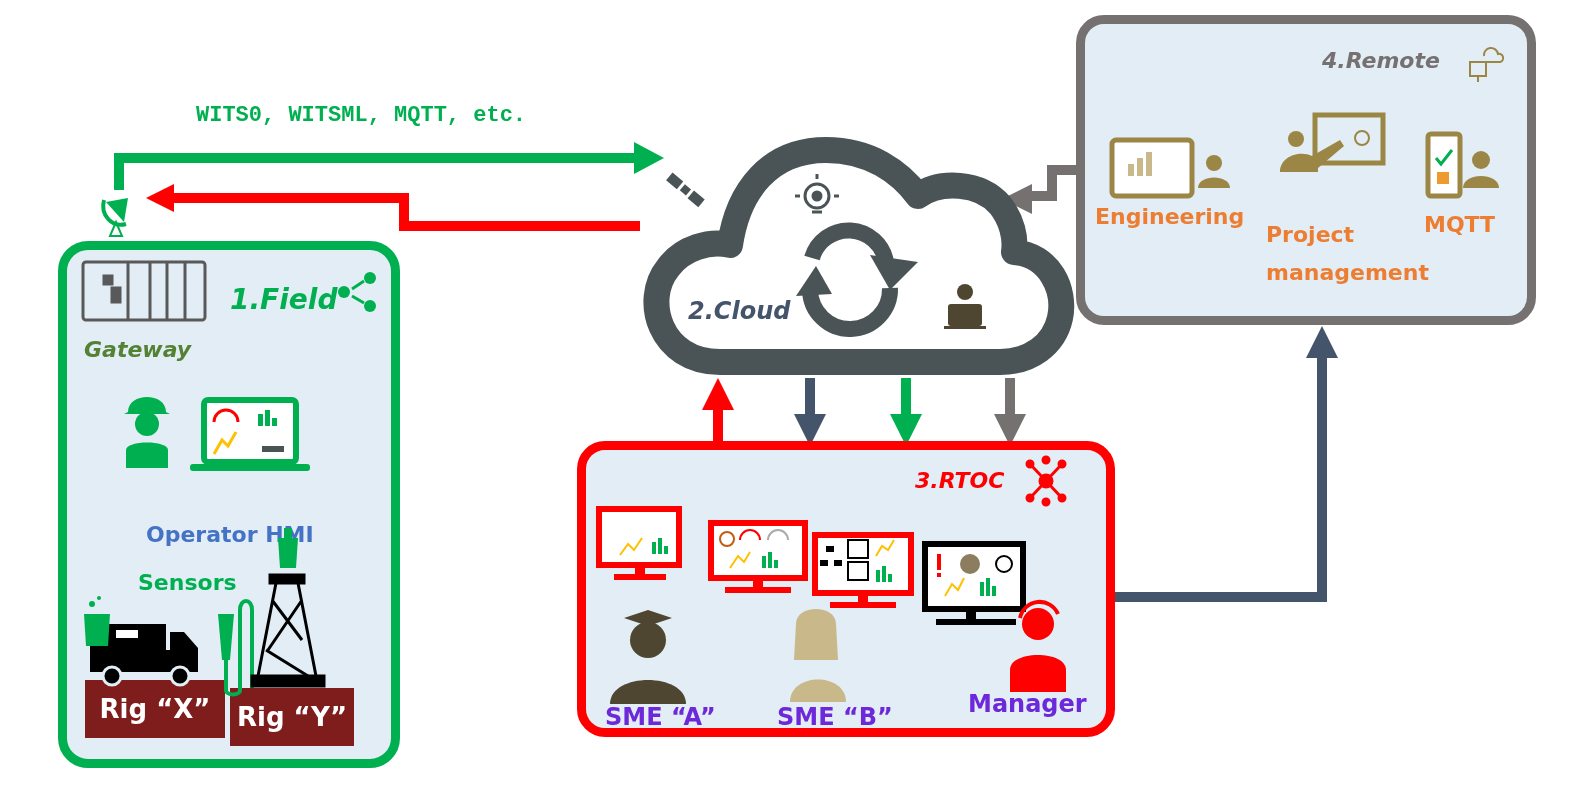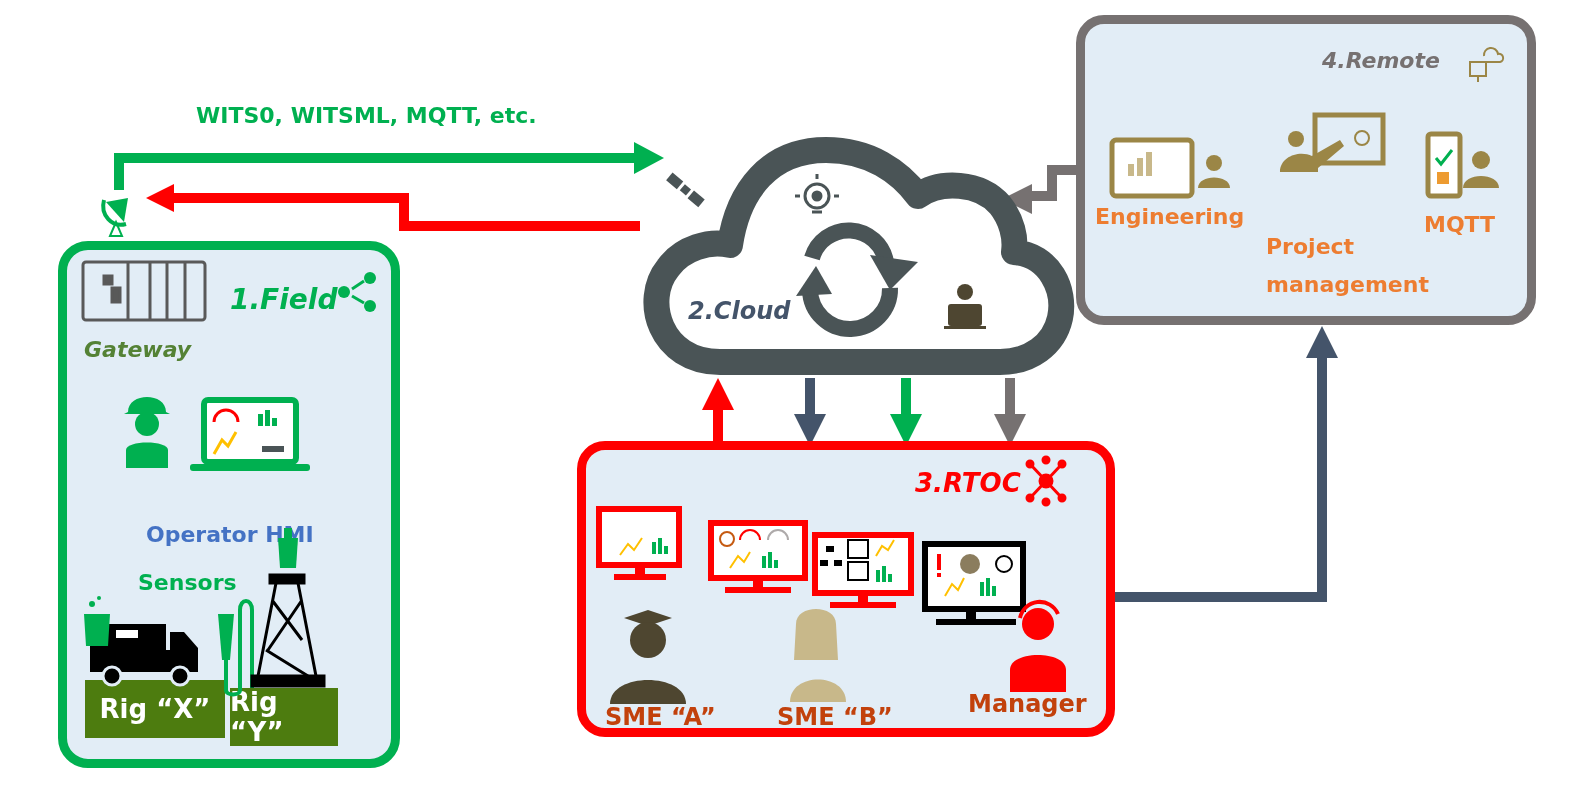--- a/index.html
+++ b/index.html
@@ -6,35 +6,35 @@
   body { width: 1591px; height: 798px; position: relative; overflow: hidden;
          font-family: "Liberation Sans", "DejaVu Sans", sans-serif; }
   .box { position: absolute; box-sizing: border-box; background: #e2edf6; }
   .field-box { left: 58px; top: 241px; width: 342px; height: 527px; border: 9px solid #00b050; border-radius: 30px; }
   .rtoc-box  { left: 577px; top: 441px; width: 538px; height: 296px; border: 9px solid #ff0000; border-radius: 28px; }
   .remote-box{ left: 1076px; top: 15px; width: 460px; height: 310px; border: 9px solid #767171; border-radius: 28px; }
   .label { position: absolute; font-weight: bold; white-space: nowrap; font-family: "DejaVu Sans", sans-serif; }
   .ital { font-style: italic; }
   .title-field  { left: 230px; top: 283px; font-size: 28px; color: #00b050; }
   .title-cloud  { left: 688px; top: 297px; font-size: 24px; color: #44546a; }
-  .title-rtoc   { left: 915px; top: 468px; font-size: 26px; color: #ff0000; }
+  .title-rtoc   { left: 915px; top: 468px; font-size: 22px; color: #ff0000; }
   .title-remote { left: 1322px; top: 48px; font-size: 22px; color: #767171; }
   .gateway  { left: 84px; top: 337px; font-size: 22px; color: #548235; }
   .hmi      { left: 146px; top: 494px; font-size: 22px; color: #4472c4; margin-top: 28px; }
   .sensors  { left: 138px; top: 570px; font-size: 22px; color: #00b050; }
-  .protocol { left: 196px; top: 103px; font-size: 22px; color: #00b050; }
-  .rig { position: absolute; background: #4d7c0f; color: #fff; font-weight: bold; font-size: 26px;
+  .protocol { left: 196px; top: 103px; font-size: 22px; color: #00b050; font-family: Liberation Mono, monospace; }
+  .rig { position: absolute; background: #7f1d1d; color: #fff; font-weight: bold; font-size: 26px;
          display: flex; align-items: center; justify-content: center; font-family: "DejaVu Sans", sans-serif; }
   .rig-x { left: 85px; top: 680px; width: 140px; height: 58px; }
-  .rig-y { left: 230px; top: 688px; width: 108px; height: 58px; }
+  .rig-y { left: 230px; top: 688px; width: 124px; height: 58px; }
   .orange { color: #ed7d31; font-size: 22px; }
   .eng  { left: 1095px; top: 204px; }
-  .pm   { left: 1266px; top: 228px; line-height: 38px; }
+  .pm   { left: 1266px; top: 216px; line-height: 38px; }
   .qhse { left: 1424px; top: 212px; }
-  .grey-lbl { color: #c2410c; font-size: 24px; }
+  .grey-lbl { color: #6d28d9; font-size: 24px; }
   .sme-a { left: 605px; top: 703px; }
   .sme-b { left: 777px; top: 703px; }
   .mgr   { left: 968px; top: 690px; text-align: center; }
   svg.overlay { position: absolute; left: 0; top: 0; }
 </style>
 </head>
 <body>
 
 <svg class="overlay" width="1591" height="798">
 

